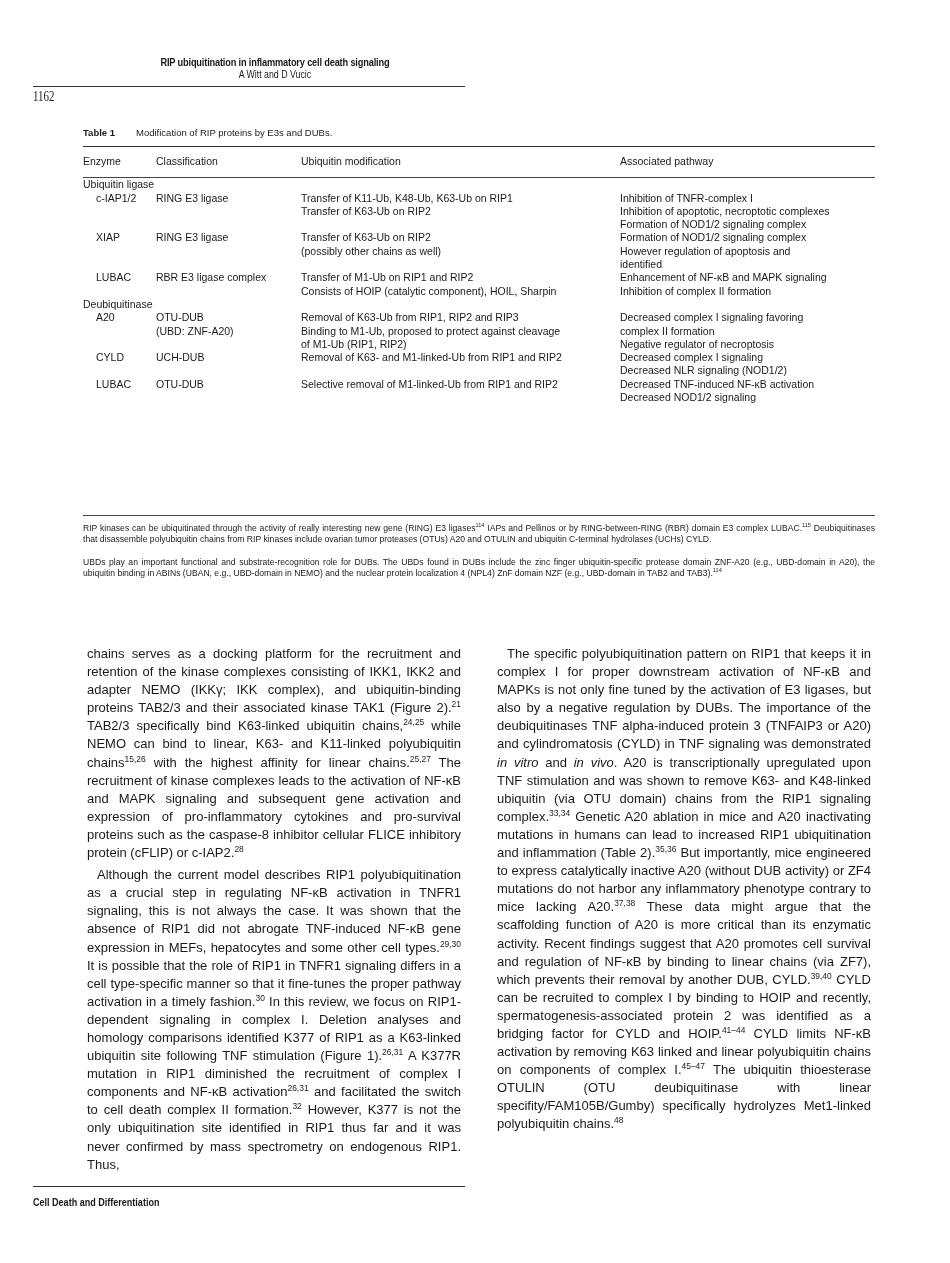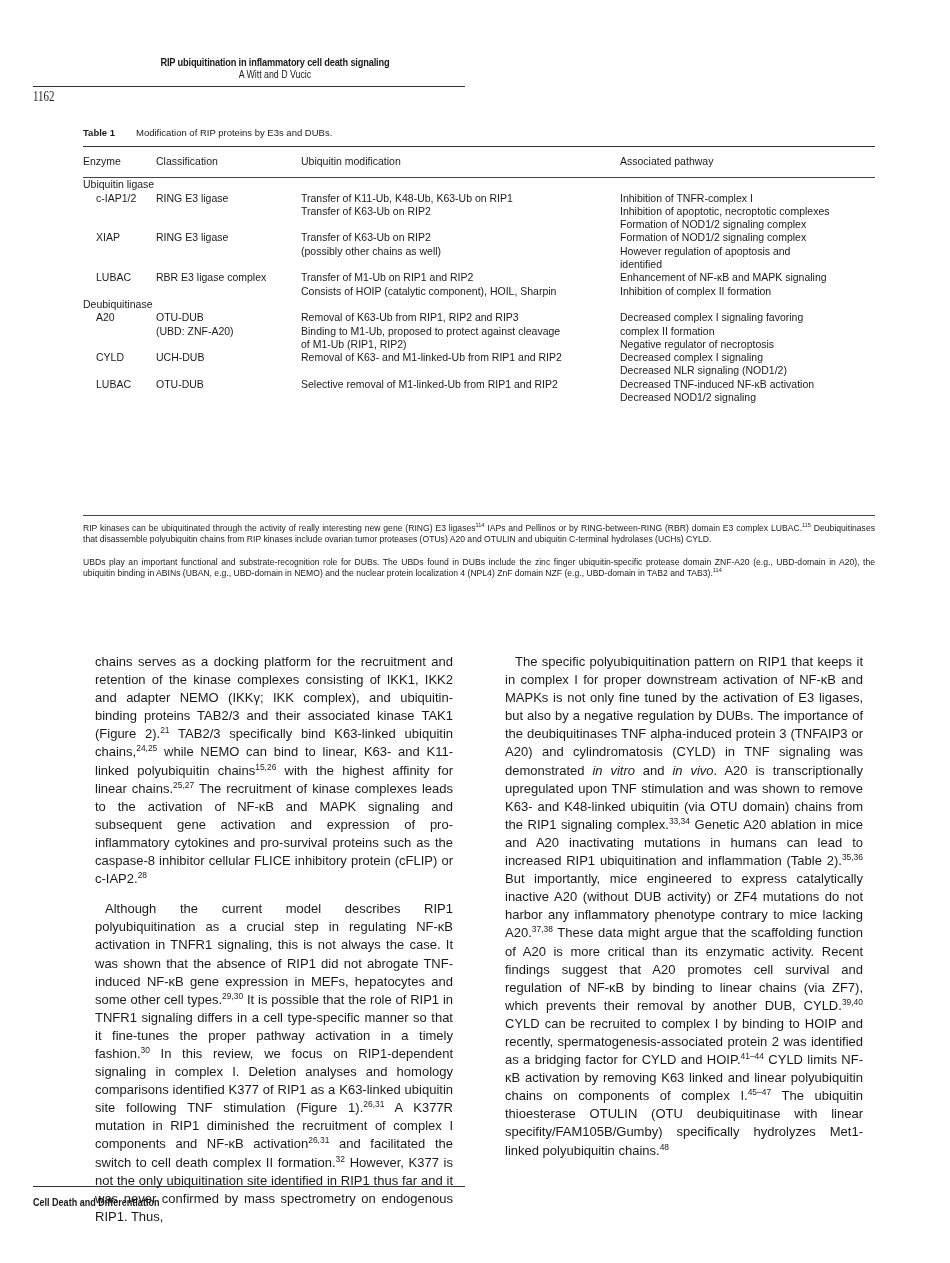--- a/index.html
+++ b/index.html
@@ -28,21 +28,21 @@
 
   .fn-rule { position: absolute; left: 83px; width: 792px; top: 515px; border-top: 1px solid #444; }
   .footnote { position: absolute; left: 83px; width: 792px; font-size: 8.6px; line-height: 11.2px; text-align: justify; }
   .fn1 { top: 523px; }
   .fn2 { top: 557px; }
   sup { font-size: 65%; line-height: 0; vertical-align: super; }
 
   .col { position: absolute; top: 641px; width: 382px; font-size: 13px; line-height: 18.1px; text-align: justify; }
   .col-left { left: 83px; }
   .col-right { left: 493px; }
-  .col p { margin: 12px; }
+  .col p { margin: 4px; }
   .col p.indent { text-indent: 10px; }
 
   .foot-rule { position: absolute; left: 33px; width: 432px; top: 1186px; border-top: 1.4px solid #333; }
   .journal-name { position: absolute; left: 33px; top: 1196px; font-size: 10.5px; font-weight: bold; transform: scaleX(0.86); transform-origin: left; }
 </style>
 </head>
 <body>
 
 <div class="running-head">
   <span class="running-title">RIP ubiquitination in inflammatory cell death signaling</span>

